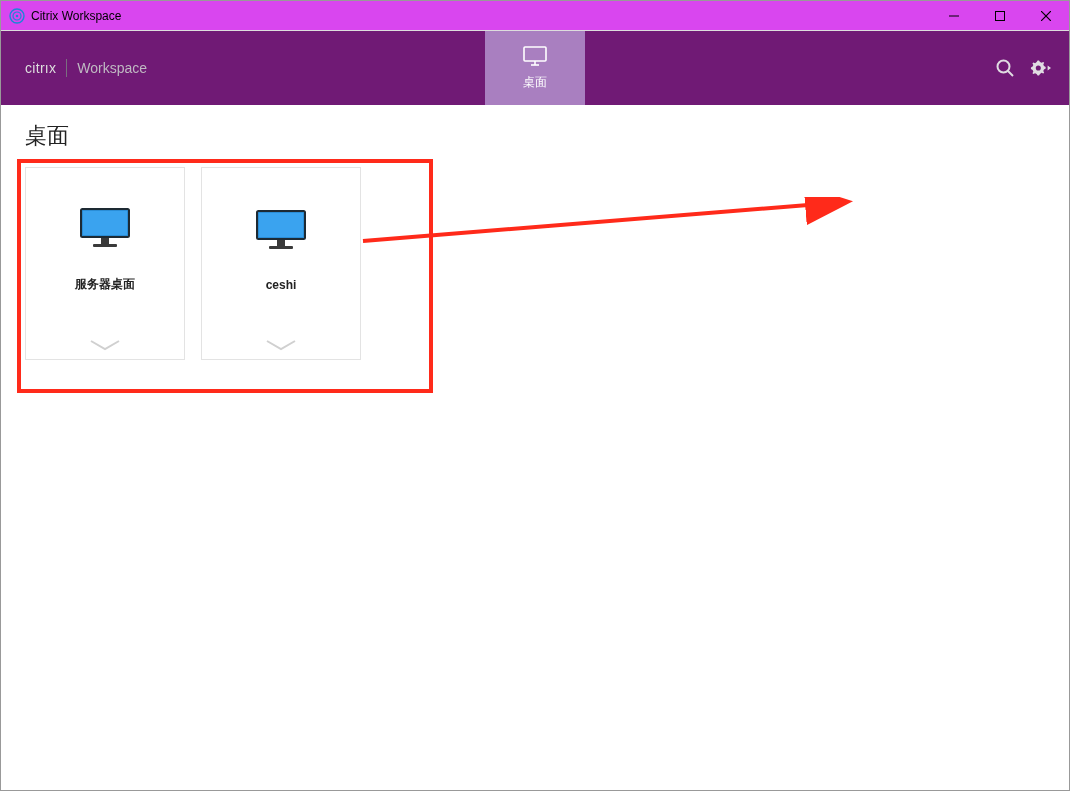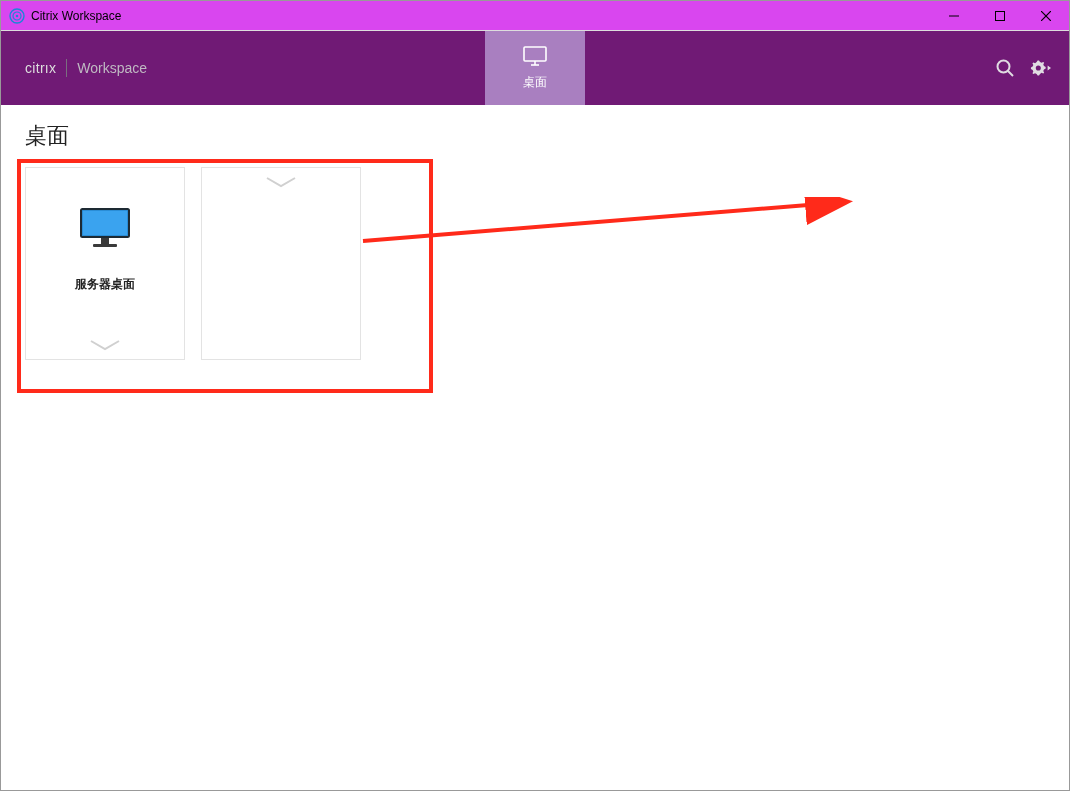--- a/index.html
+++ b/index.html
@@ -298,20 +298,31 @@
           <div class="card-label">服务器桌面</div>
         </div>
         <div class="card-expand">
           <svg viewBox="0 0 36 12">
             <polyline points="4,2 18,10 32,2" fill="none" stroke="#d0d0d0" stroke-width="2"></polyline>
           </svg>
         </div>
       </div>
 
       <div class="desktop-card">
+        <div class="card-body">
+          <span>
+            <svg class="monitor-icon" viewBox="0 0 52 44">
+              <rect x="2" y="3" width="48" height="28" rx="1.5" fill="#2a8dd6" stroke="#1d2a33" stroke-width="2"></rect>
+              <rect x="4" y="5" width="44" height="24" fill="#3aa3ef"></rect>
+              <rect x="22" y="32" width="8" height="6" fill="#3a3a3a"></rect>
+              <rect x="14" y="38" width="24" height="3" rx="1" fill="#3a3a3a"></rect>
+            </svg>
+          </span>
+          <div class="card-label">ceshi</div>
+        </div>
         <div class="card-expand">
           <svg viewBox="0 0 36 12">
             <polyline points="4,2 18,10 32,2" fill="none" stroke="#d0d0d0" stroke-width="2"></polyline>
           </svg>
         </div>
       </div>
 
     </div>
   </div>
 </div>

